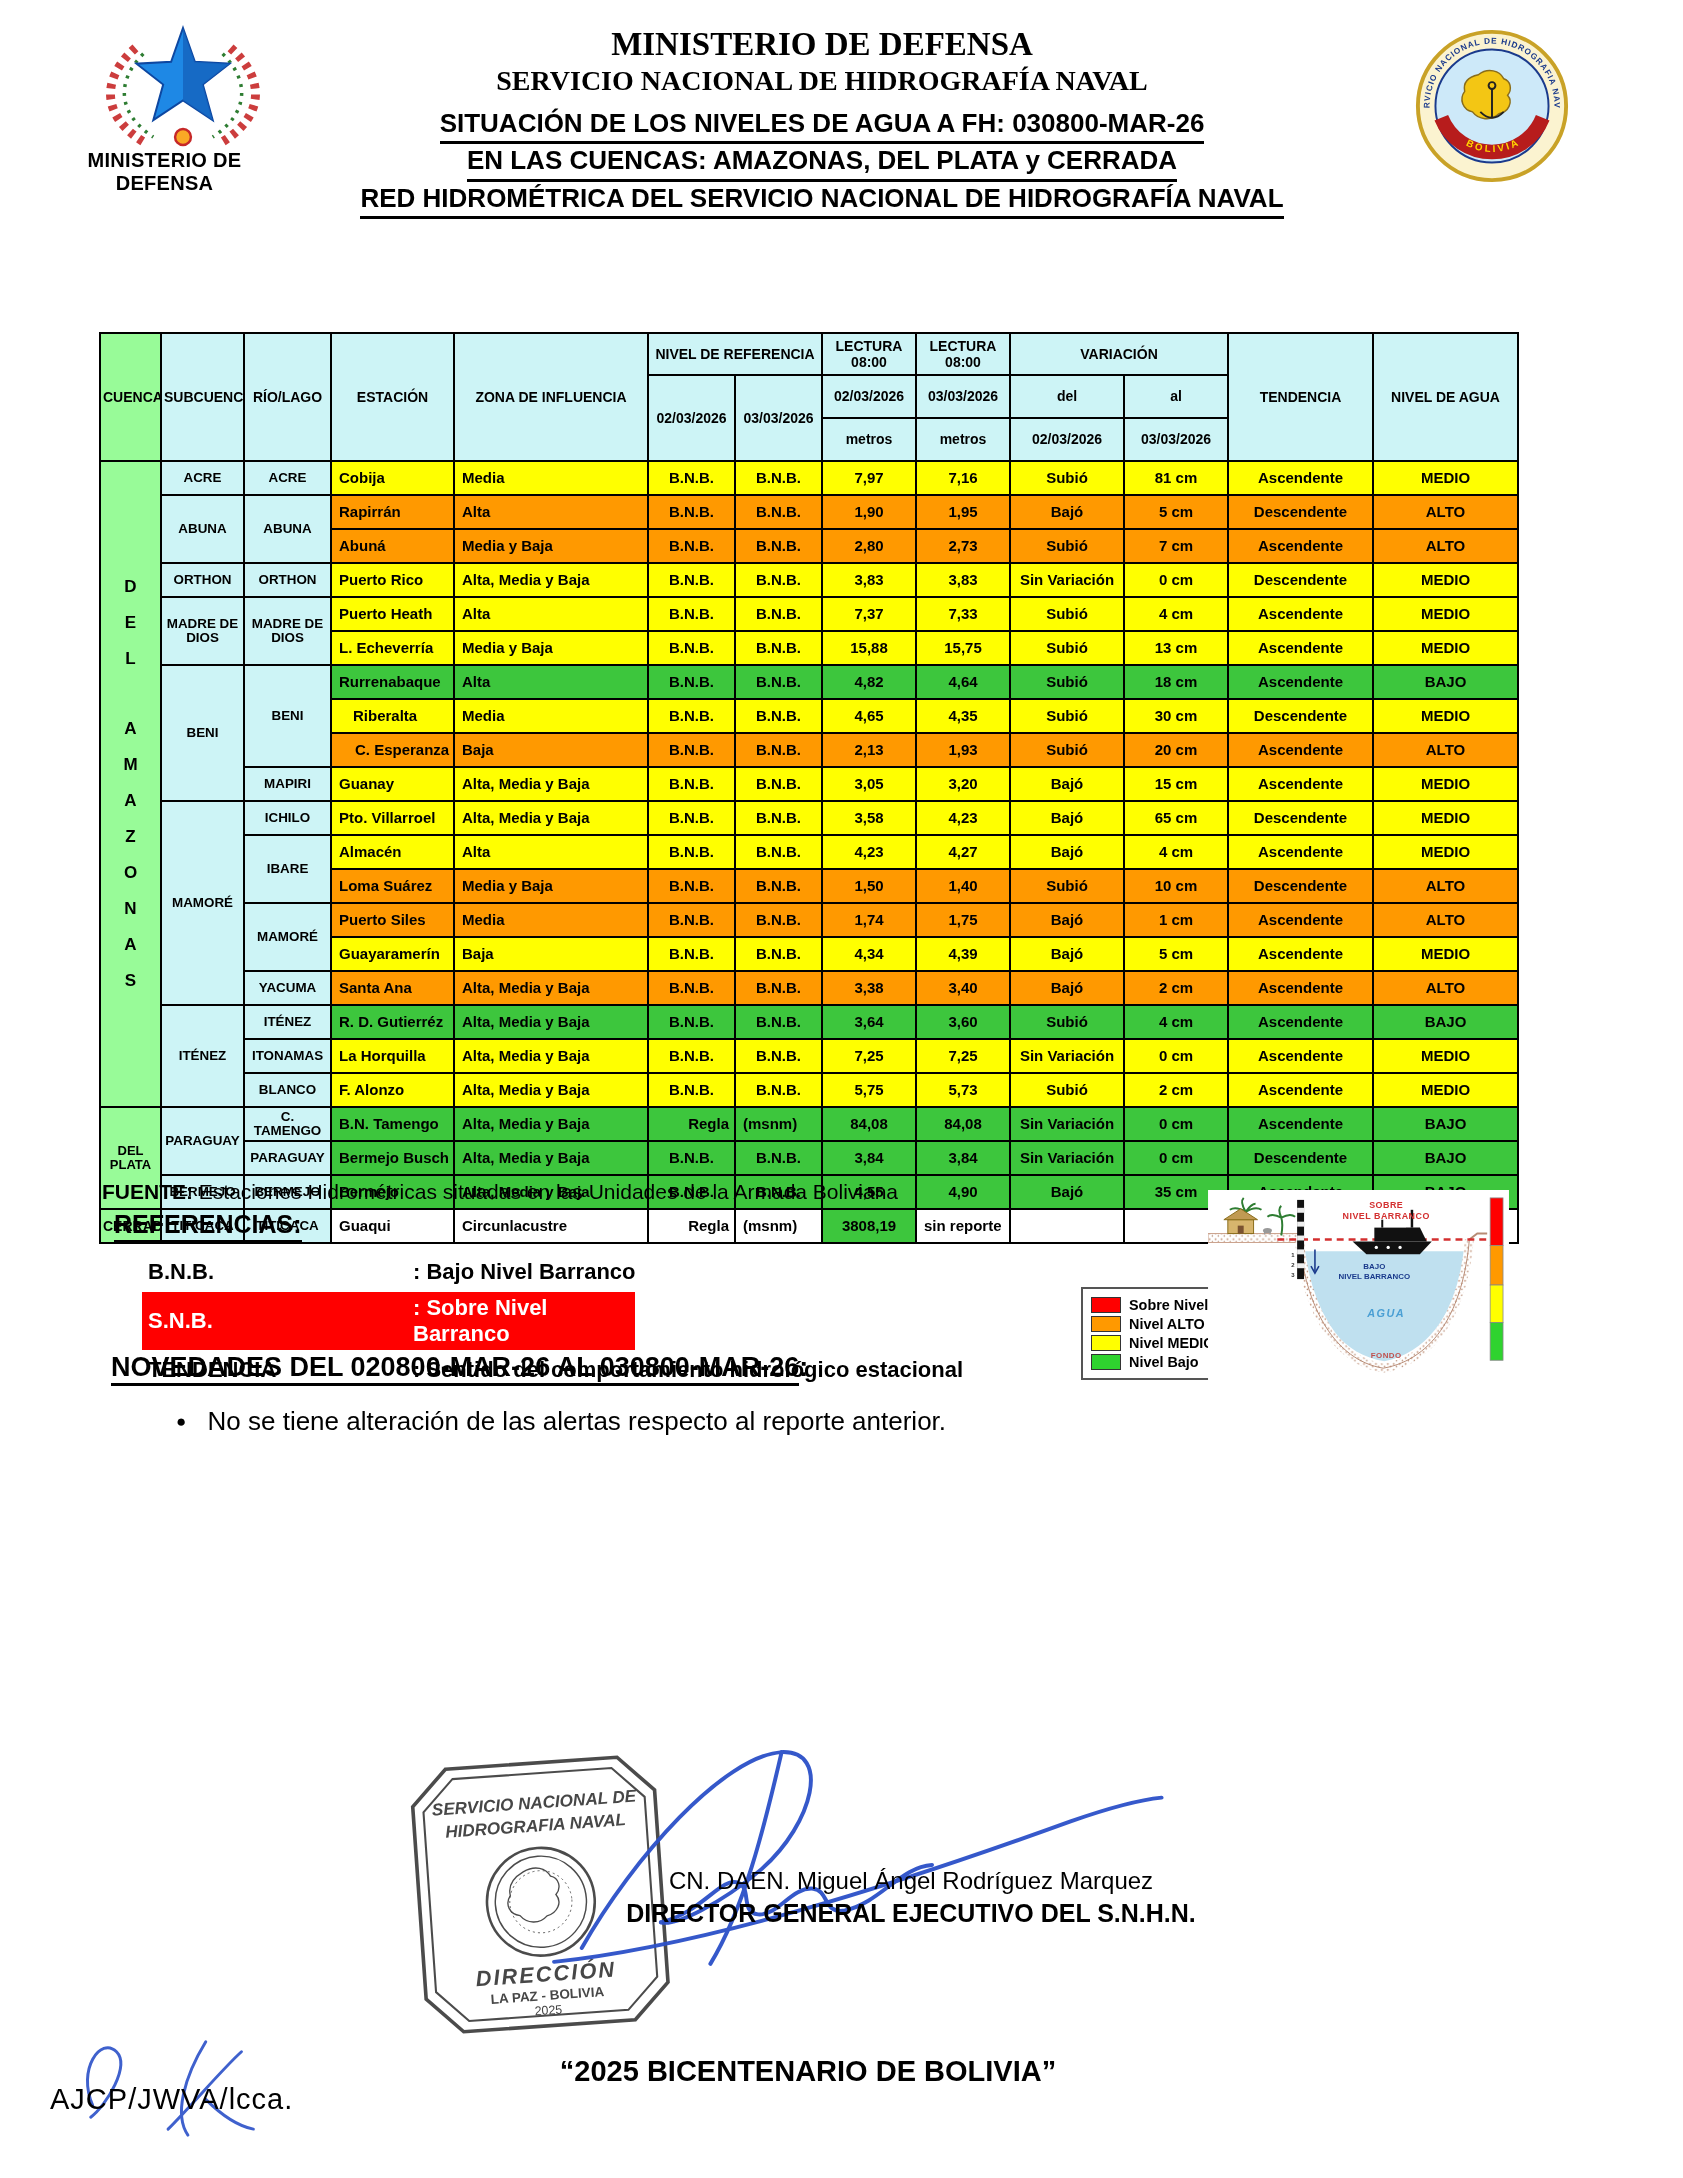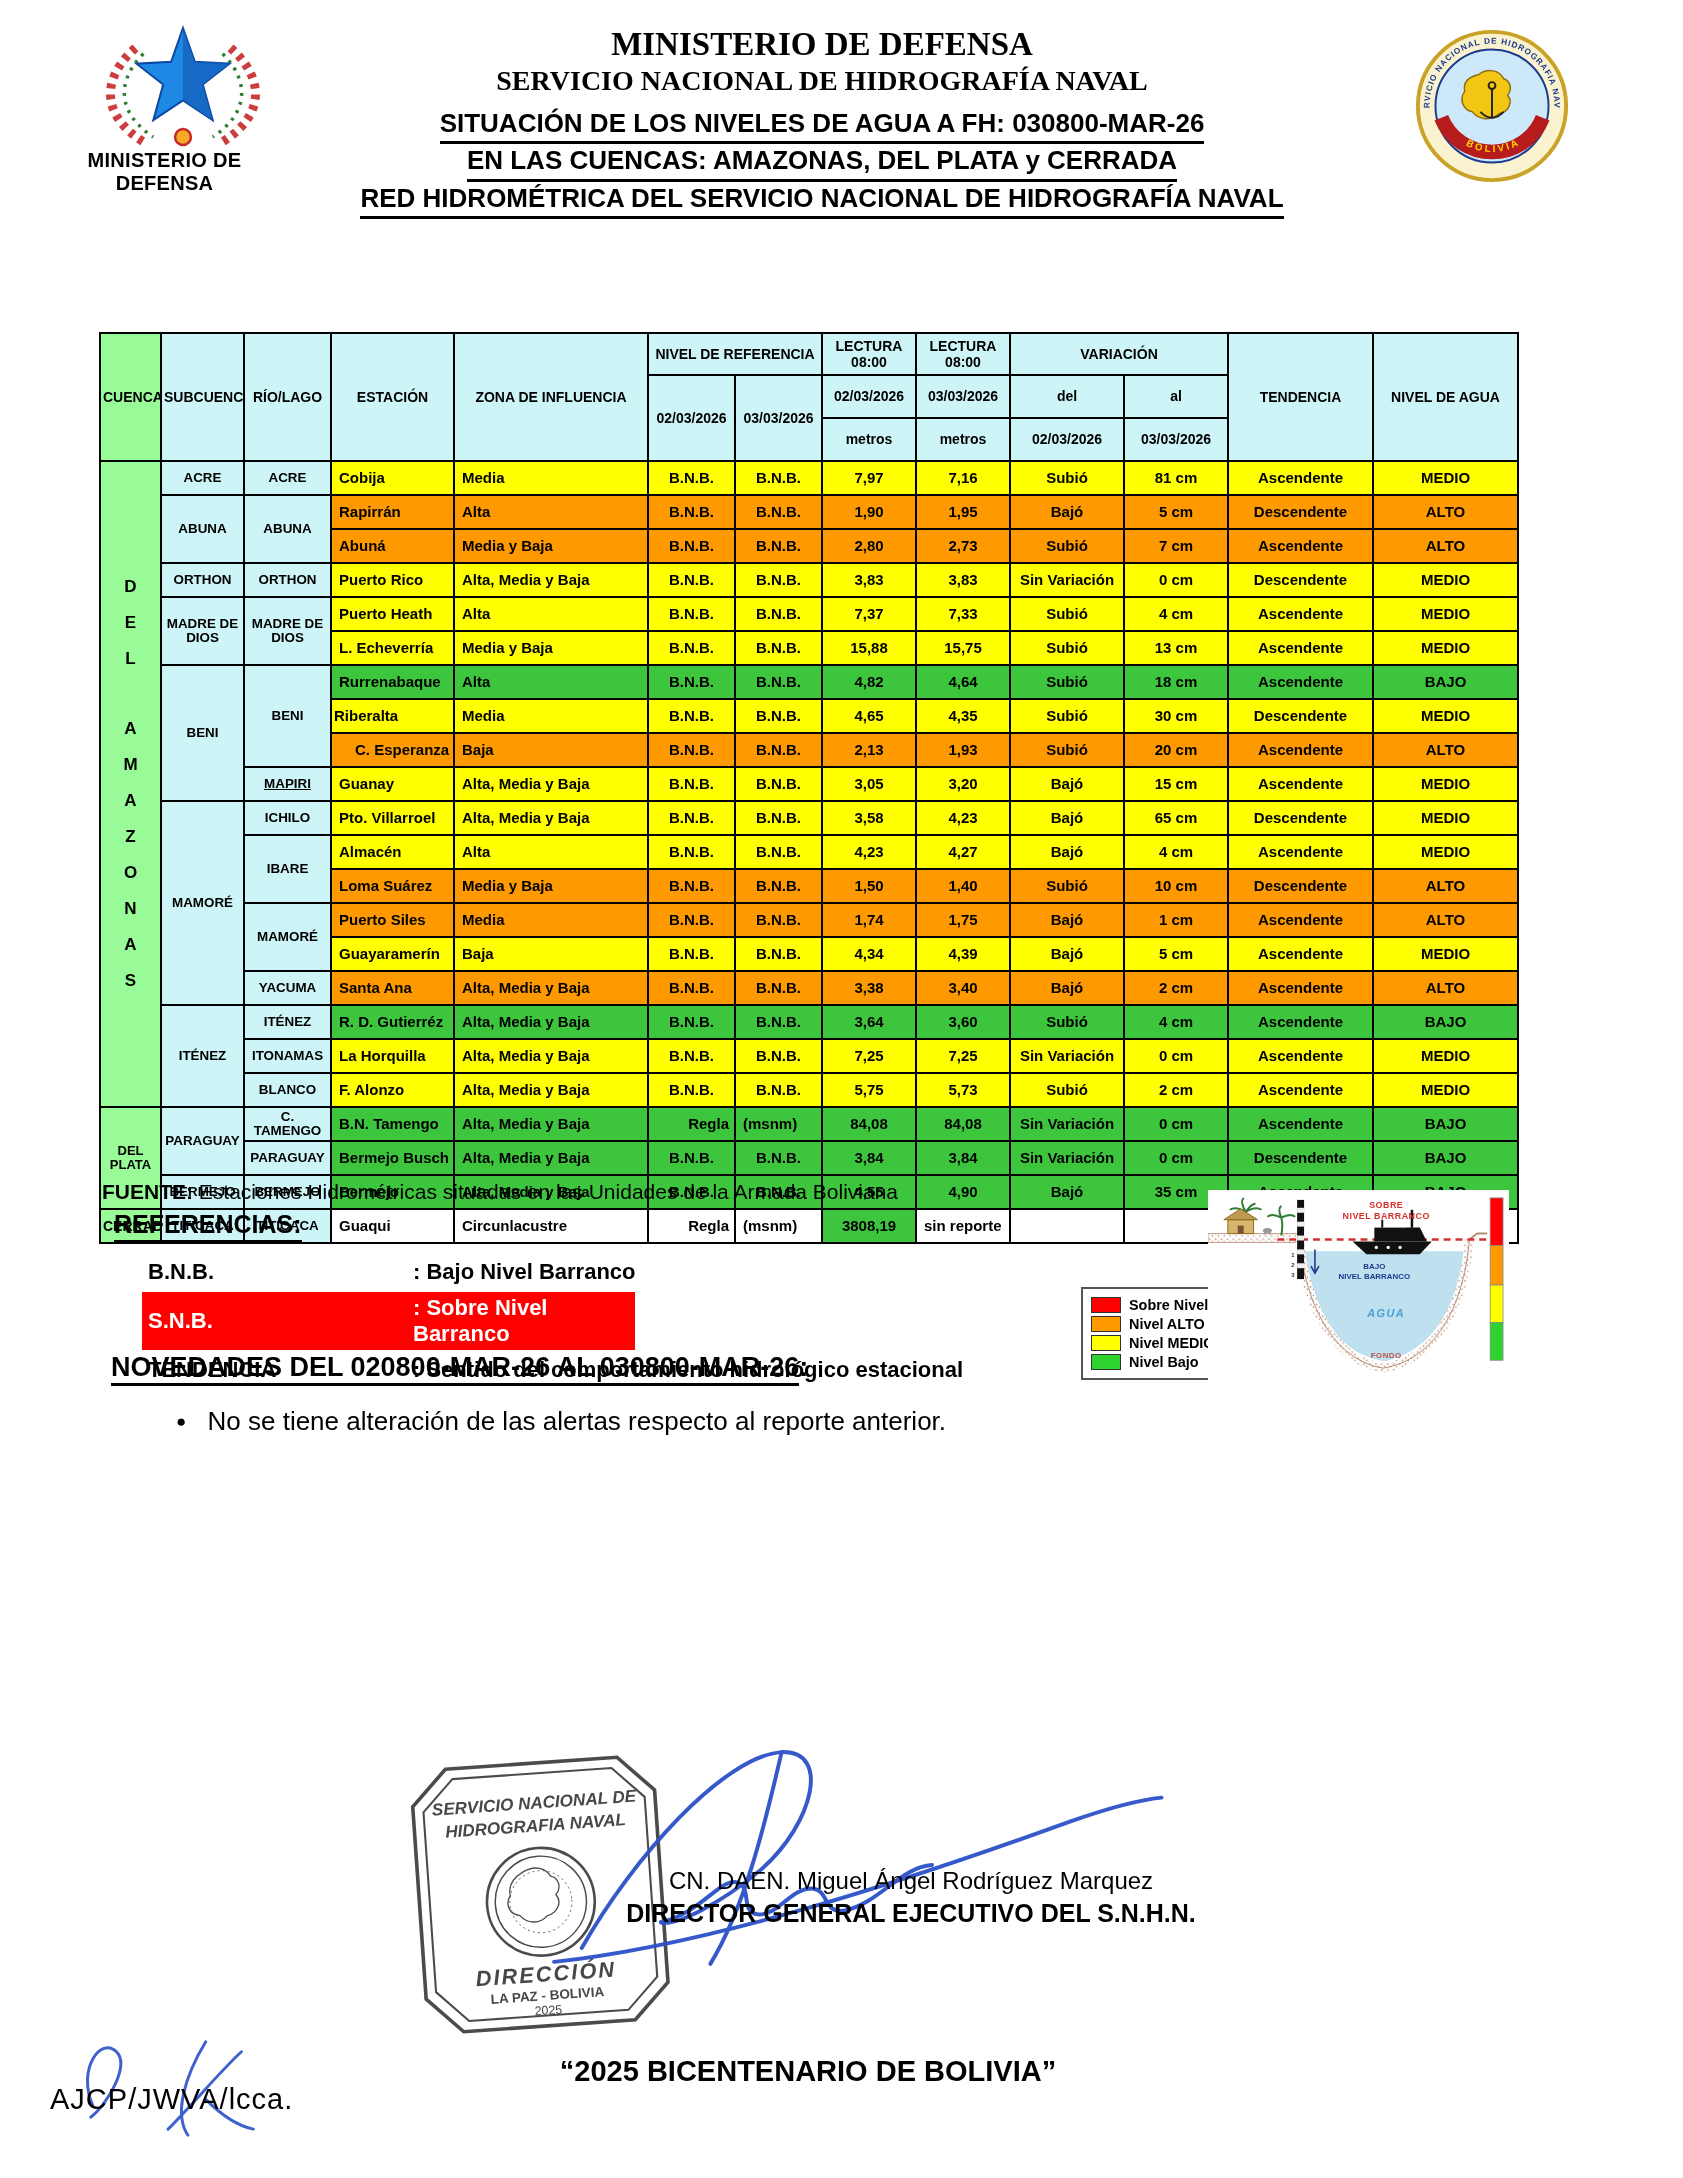--- a/index.html
+++ b/index.html
@@ -259,21 +259,21 @@
           <td class="bg-gr" style="background: rgb(61, 198, 61);">B.N.B.</td>
           <td class="bg-gr" style="background: rgb(61, 198, 61);">B.N.B.</td>
           <td class="bg-gr" style="background: rgb(61, 198, 61);">4,82</td>
           <td class="bg-gr" style="background: rgb(61, 198, 61);">4,64</td>
           <td class="bg-gr" style="background: rgb(61, 198, 61);">Subió</td>
           <td class="bg-gr" style="background: rgb(61, 198, 61);">18 cm</td>
           <td class="bg-gr" style="background: rgb(61, 198, 61);">Ascendente</td>
           <td class="bg-gr" style="background: rgb(61, 198, 61);">BAJO</td>
         </tr>
         <tr>
-          <td class="bg-y" style="background: rgb(255, 255, 0); text-align: left; padding-left: 2px;">Riberalta</td>
+          <td class="bg-y" style="background: rgb(255, 255, 0); text-align: left; padding-left: 21px;">Riberalta</td>
           <td class="bg-y" style="background: rgb(255, 255, 0); text-align: left; padding-left: 7px;">Media</td>
           <td class="bg-y" style="background: rgb(255, 255, 0);">B.N.B.</td>
           <td class="bg-y" style="background: rgb(255, 255, 0);">B.N.B.</td>
           <td class="bg-y" style="background: rgb(255, 255, 0);">4,65</td>
           <td class="bg-y" style="background: rgb(255, 255, 0);">4,35</td>
           <td class="bg-y" style="background: rgb(255, 255, 0);">Subió</td>
           <td class="bg-y" style="background: rgb(255, 255, 0);">30 cm</td>
           <td class="bg-y" style="background: rgb(255, 255, 0);">Descendente</td>
           <td class="bg-y" style="background: rgb(255, 255, 0);">MEDIO</td>
         </tr>
@@ -283,21 +283,21 @@
           <td class="bg-o" style="background: rgb(255, 153, 0);">B.N.B.</td>
           <td class="bg-o" style="background: rgb(255, 153, 0);">B.N.B.</td>
           <td class="bg-o" style="background: rgb(255, 153, 0);">2,13</td>
           <td class="bg-o" style="background: rgb(255, 153, 0);">1,93</td>
           <td class="bg-o" style="background: rgb(255, 153, 0);">Subió</td>
           <td class="bg-o" style="background: rgb(255, 153, 0);">20 cm</td>
           <td class="bg-o" style="background: rgb(255, 153, 0);">Ascendente</td>
           <td class="bg-o" style="background: rgb(255, 153, 0);">ALTO</td>
         </tr>
         <tr>
-          <td class="bg-c" style="background: rgb(205, 244, 246); text-decoration: underline;">MAPIRI</td>
+          <td class="bg-c" style="background: rgb(205, 244, 246);">MAPIRI</td>
           <td class="bg-y" style="background: rgb(255, 255, 0); text-align: left; padding-left: 7px;">Guanay</td>
           <td class="bg-y" style="background: rgb(255, 255, 0); text-align: left; padding-left: 7px;">Alta, Media y Baja</td>
           <td class="bg-y" style="background: rgb(255, 255, 0);">B.N.B.</td>
           <td class="bg-y" style="background: rgb(255, 255, 0);">B.N.B.</td>
           <td class="bg-y" style="background: rgb(255, 255, 0);">3,05</td>
           <td class="bg-y" style="background: rgb(255, 255, 0);">3,20</td>
           <td class="bg-y" style="background: rgb(255, 255, 0);">Bajó</td>
           <td class="bg-y" style="background: rgb(255, 255, 0);">15 cm</td>
           <td class="bg-y" style="background: rgb(255, 255, 0);">Ascendente</td>
           <td class="bg-y" style="background: rgb(255, 255, 0);">MEDIO</td>

